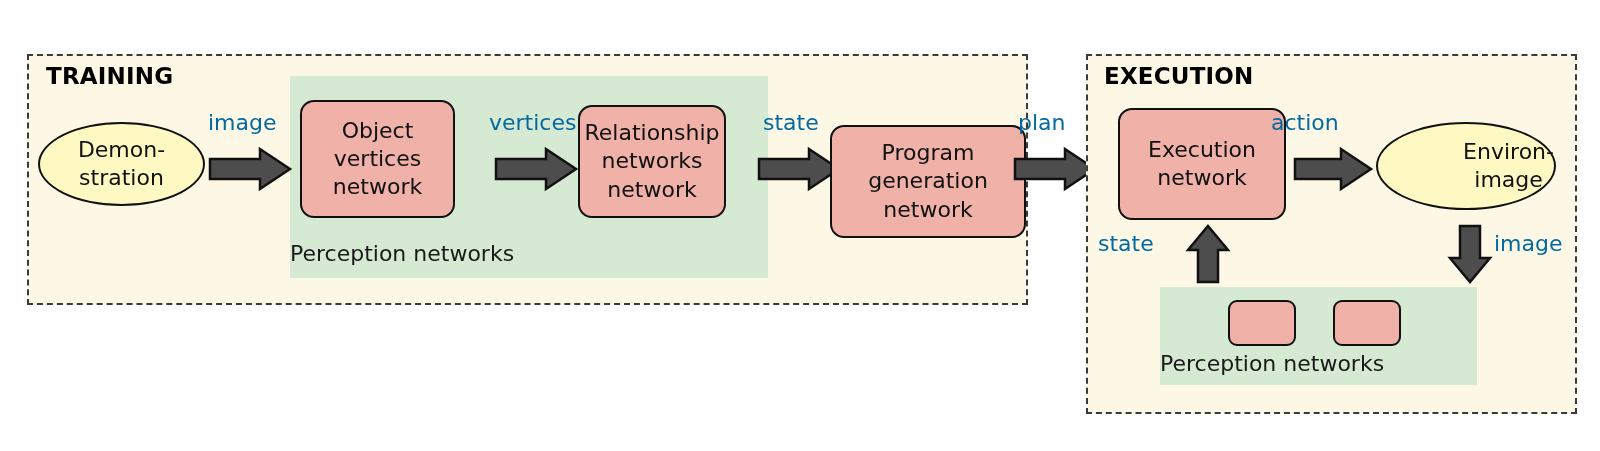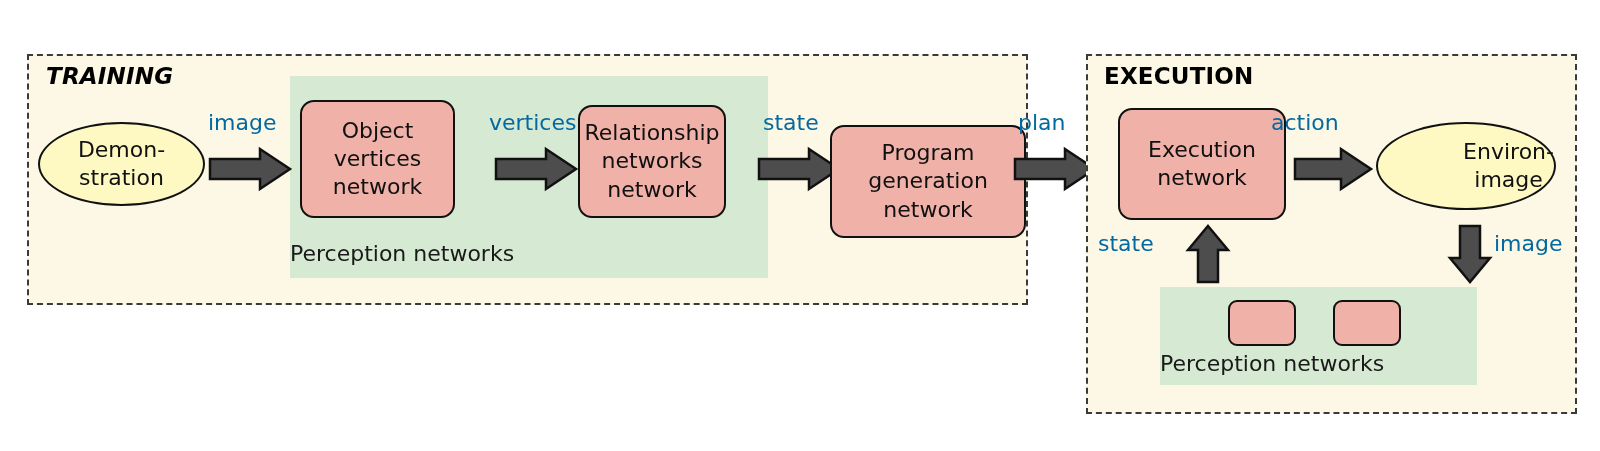--- a/index.html
+++ b/index.html
@@ -87,21 +87,21 @@
   .arrow{position:absolute;}
   .arrow svg{display:block;overflow:visible;}
 </style>
 </head>
 <body>
 
 <div id="stage">
 
   <div class="phase" style="left:27px;top:54px;width:1001px;height:251px;"></div>
 
-  <div class="phase-title" style="left:46px;top:63px;font-style:italic;">TRAINING</div>
+  <div class="phase-title" style="left:46px;top:63px;">TRAINING</div>
 
   <div class="green-group" style="left:290px;top:76px;width:478px;height:202px;"></div>
   <div class="green-caption" style="left:290px;top:241px;width:478px;">Perception networks</div>
 
   <div class="ellipse" style="left:38px;top:122px;width:167px;height:84px;">
     <div>
       <div>Demon-</div>
       <div>stration</div>
     </div>
   </div>

